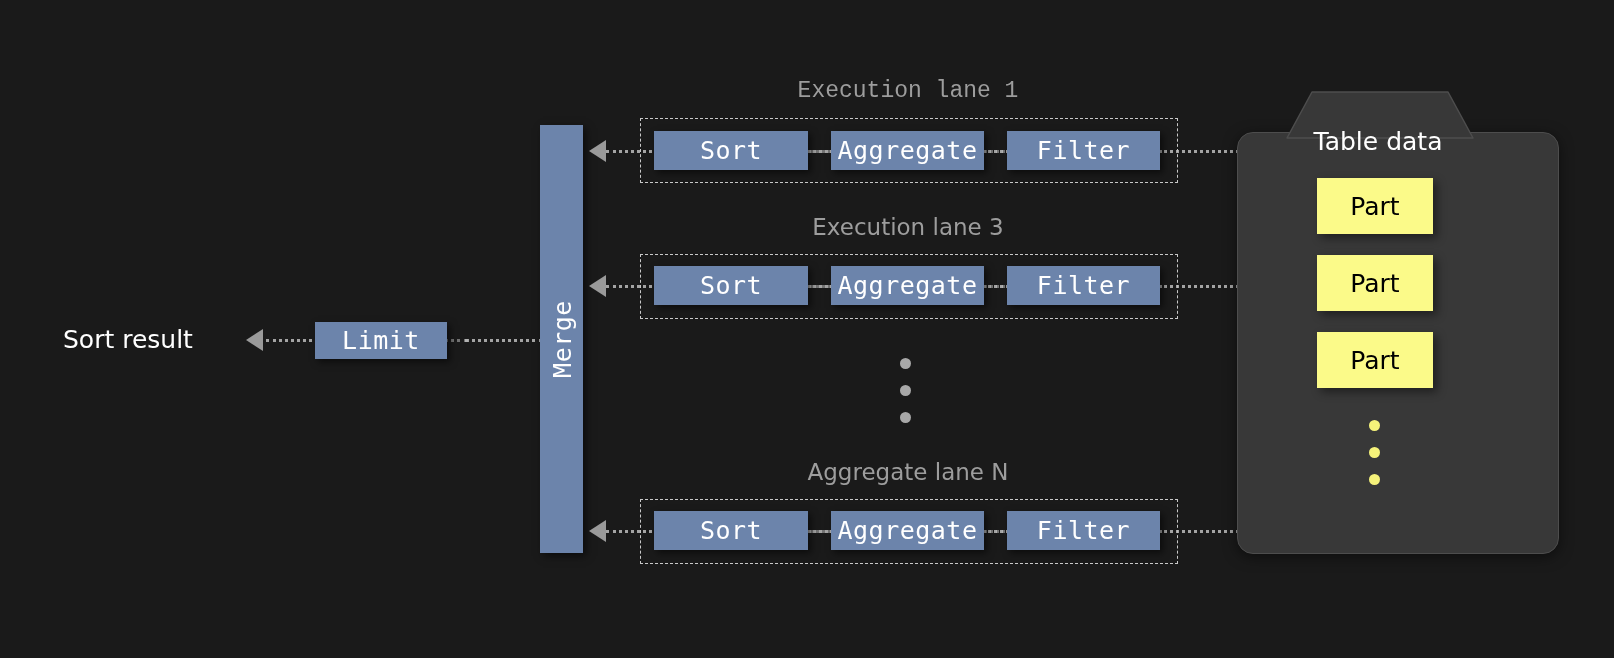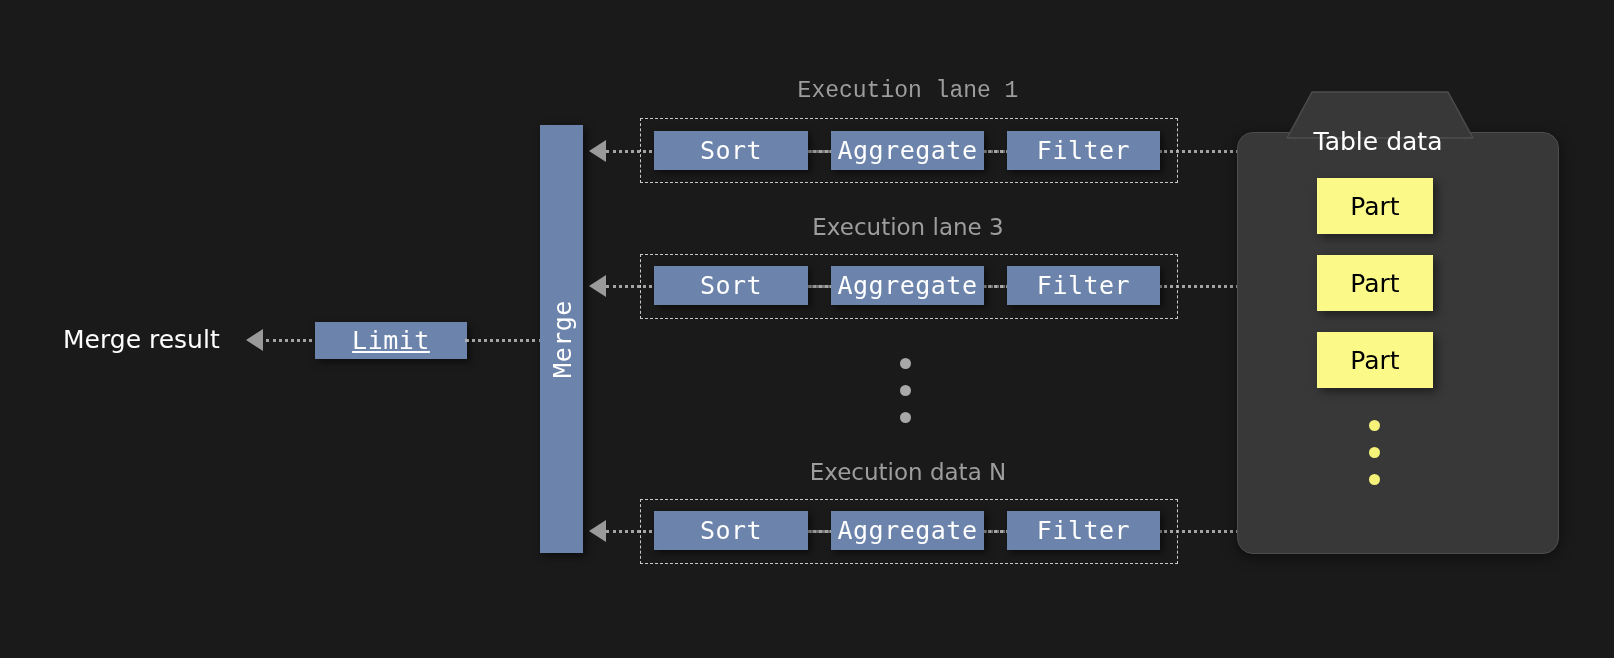--- a/index.html
+++ b/index.html
@@ -158,29 +158,29 @@
     border-radius: 50%;
     background: #f5f27a;
     margin-bottom: 16px;
   }
 </style>
 </head>
 <body>
 
 <div id="stage">
 
-  <div class="abs query-result">Merge result</div>
+  <div class="abs query-result">Sort result</div>
 
   <div class="abs arrow-left" style="left:246px; top:329px;"></div>
 
   <div class="abs dotline" style="left:266px; top:339px; width:52px;"></div>
 
   <div class="abs dotline" style="left:318px; top:339px; width:150px; opacity:.55;"></div>
 
-  <div class="abs op-box" style="left:315px; top:322px; width:152px; height:37px;text-decoration:underline;">
+  <div class="abs op-box" style="left:315px; top:322px; width:132px; height:37px;">
     <span>Limit</span>
   </div>
 
   <div class="abs dotline" style="left:465px; top:339px; width:78px;"></div>
 
   <div class="abs merge-bar">
     <span class="merge-label">Merge</span>
   </div>
 
   <div class="abs lane-title" style="left:640px; top:78px; width:536px;font-family:Liberation Mono, monospace;">Execution lane 1</div>
@@ -226,21 +226,21 @@
   <div class="abs op-box" style="left:1007px; top:266px; width:153px; height:39px;">
     <span>Filter</span>
   </div>
 
   <div class="abs vdots" style="top:358px;">
     <div class="dot"></div>
     <div class="dot"></div>
     <div class="dot"></div>
   </div>
 
-  <div class="abs lane-title" style="left:640px; top:459px; width:536px;">Execution data N</div>
+  <div class="abs lane-title" style="left:640px; top:459px; width:536px;">Aggregate lane N</div>
 
   <div class="abs lane-box" style="top:499px; height:63px;"></div>
 
   <div class="abs arrow-left" style="left:589px; top:520px;"></div>
   <div class="abs dotline" style="left:606px; top:530px; width:52px;"></div>
 
   <div class="abs dotline" style="left:655px; top:530px; width:506px; opacity:.55;"></div>
   <div class="abs dotline" style="left:808px; top:530px; width:25px;"></div>
   <div class="abs dotline" style="left:983px; top:530px; width:26px;"></div>
   <div class="abs dotline" style="left:1159px; top:530px; width:80px;"></div>

